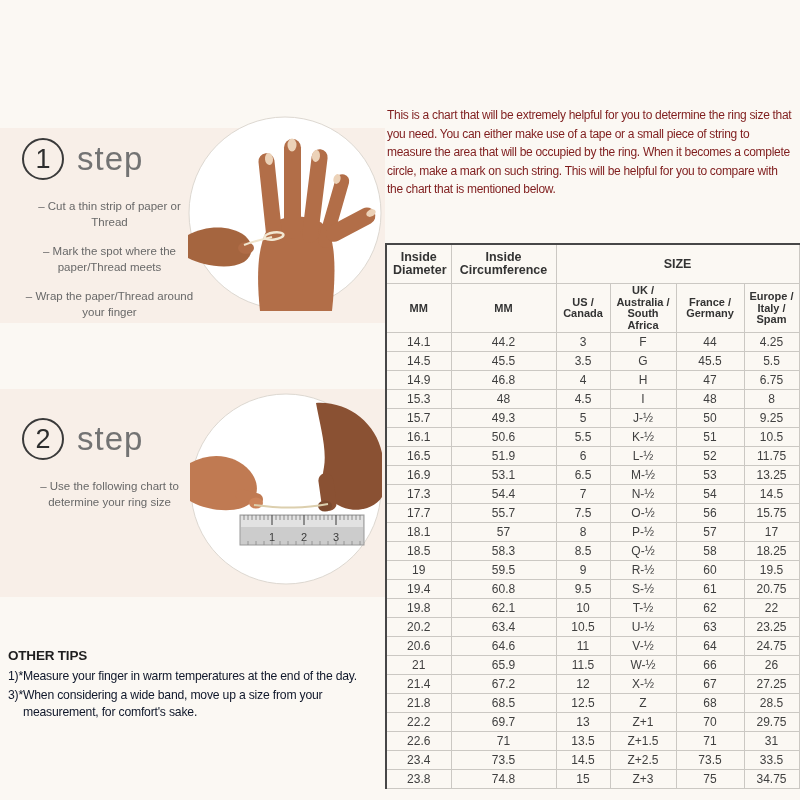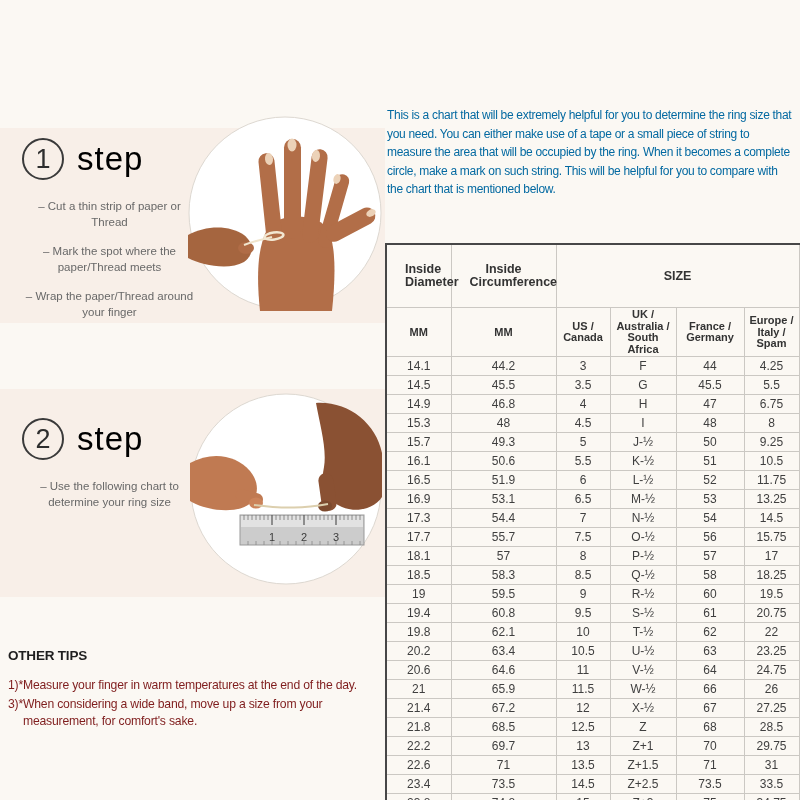--- a/index.html
+++ b/index.html
@@ -5,44 +5,44 @@
   * { margin:0; padding:0; box-sizing:border-box; }
   html,body { width:800px; height:800px; }
   body { font-family:"Liberation Sans", sans-serif; }
   .canvas { position:relative; width:800px; height:800px; background:#fbf8f3; overflow:hidden; }
 
   .band { position:absolute; left:0; width:385px; background:#f8efe8; }
   .band-1 { top:128px; height:195px; }
   .band-2 { top:389px; height:208px; }
 
   .intro { position:absolute; left:387px; top:106px; width:408px;
-           font-size:12px; letter-spacing:-0.3px; line-height:1.55; color:#0369a1; }
+           font-size:12px; letter-spacing:-0.3px; line-height:1.55; color:#7f1d1d; }
 
   .step-text { position:absolute; width:175px; }
   .step-head { display:flex; align-items:center; gap:13px; }
   .step-num { width:42px; height:42px; border:2px solid #3a3a3a; border-radius:50%;
               font-size:27px; font-weight:300; color:#2e2e2e;
               display:flex; align-items:center; justify-content:center; }
-  .step-word { font-size:33px; font-weight:300; color:#000000; letter-spacing:1px; }
+  .step-word { font-size:33px; font-weight:300; color:#737373; letter-spacing:1px; }
   .bullets { margin-top:18px;text-align:center; }
   .bullets .bullet { font-size:11.5px; color:#686868; line-height:1.4; margin-bottom:13px; }
 
   .photo-circle { position:absolute; }
   .photo-circle svg { display:block; }
 
   .tips { position:absolute; left:8px; top:648px; width:374px; }
-  .tips-title { font-size:13.5px; font-weight:bold; color:#1f1f1f; margin-bottom:14px; letter-spacing:-0.2px; }
-  .tips-item { font-size:12.2px; letter-spacing:-0.2px; color:#7f1d1d; line-height:1.35;
+  .tips-title { font-size:13.5px; font-weight:bold; color:#1f1f1f; margin-bottom:5px; letter-spacing:-0.2px; }
+  .tips-item { font-size:12.2px; letter-spacing:-0.2px; color:#0f172a; line-height:1.35;
                padding-left:15px; text-indent:-15px; margin-bottom:3px; }
 
   table.size { position:absolute; left:385px; top:243px; width:413px;
                border-collapse:collapse; table-layout:fixed;
                border:1px solid #b9b6b0; border-top:2px solid #474747; border-left:2px solid #474747; }
   table.size th, table.size td { border:1px solid #cbc8c3; text-align:center; }
-  th.group { font-size:12.5px; font-weight:bold; color:#333; height:23px; line-height:1.05; padding:18px; }
+  th.group { font-size:12.5px; font-weight:bold; color:#333; height:23px; line-height:1.05; padding:6px; }
   th.colhead { font-size:11px; font-weight:bold; color:#333; height:45px; line-height:1.05;
                vertical-align:middle; padding:1px; overflow:hidden; }
   table.size td { font-size:12px; color:#3f3f3f; height:18px; line-height:18px; padding:0;
                   white-space:nowrap; overflow:hidden; }
 </style>
 </head>
 <body>
 
 <div class="canvas">
 

